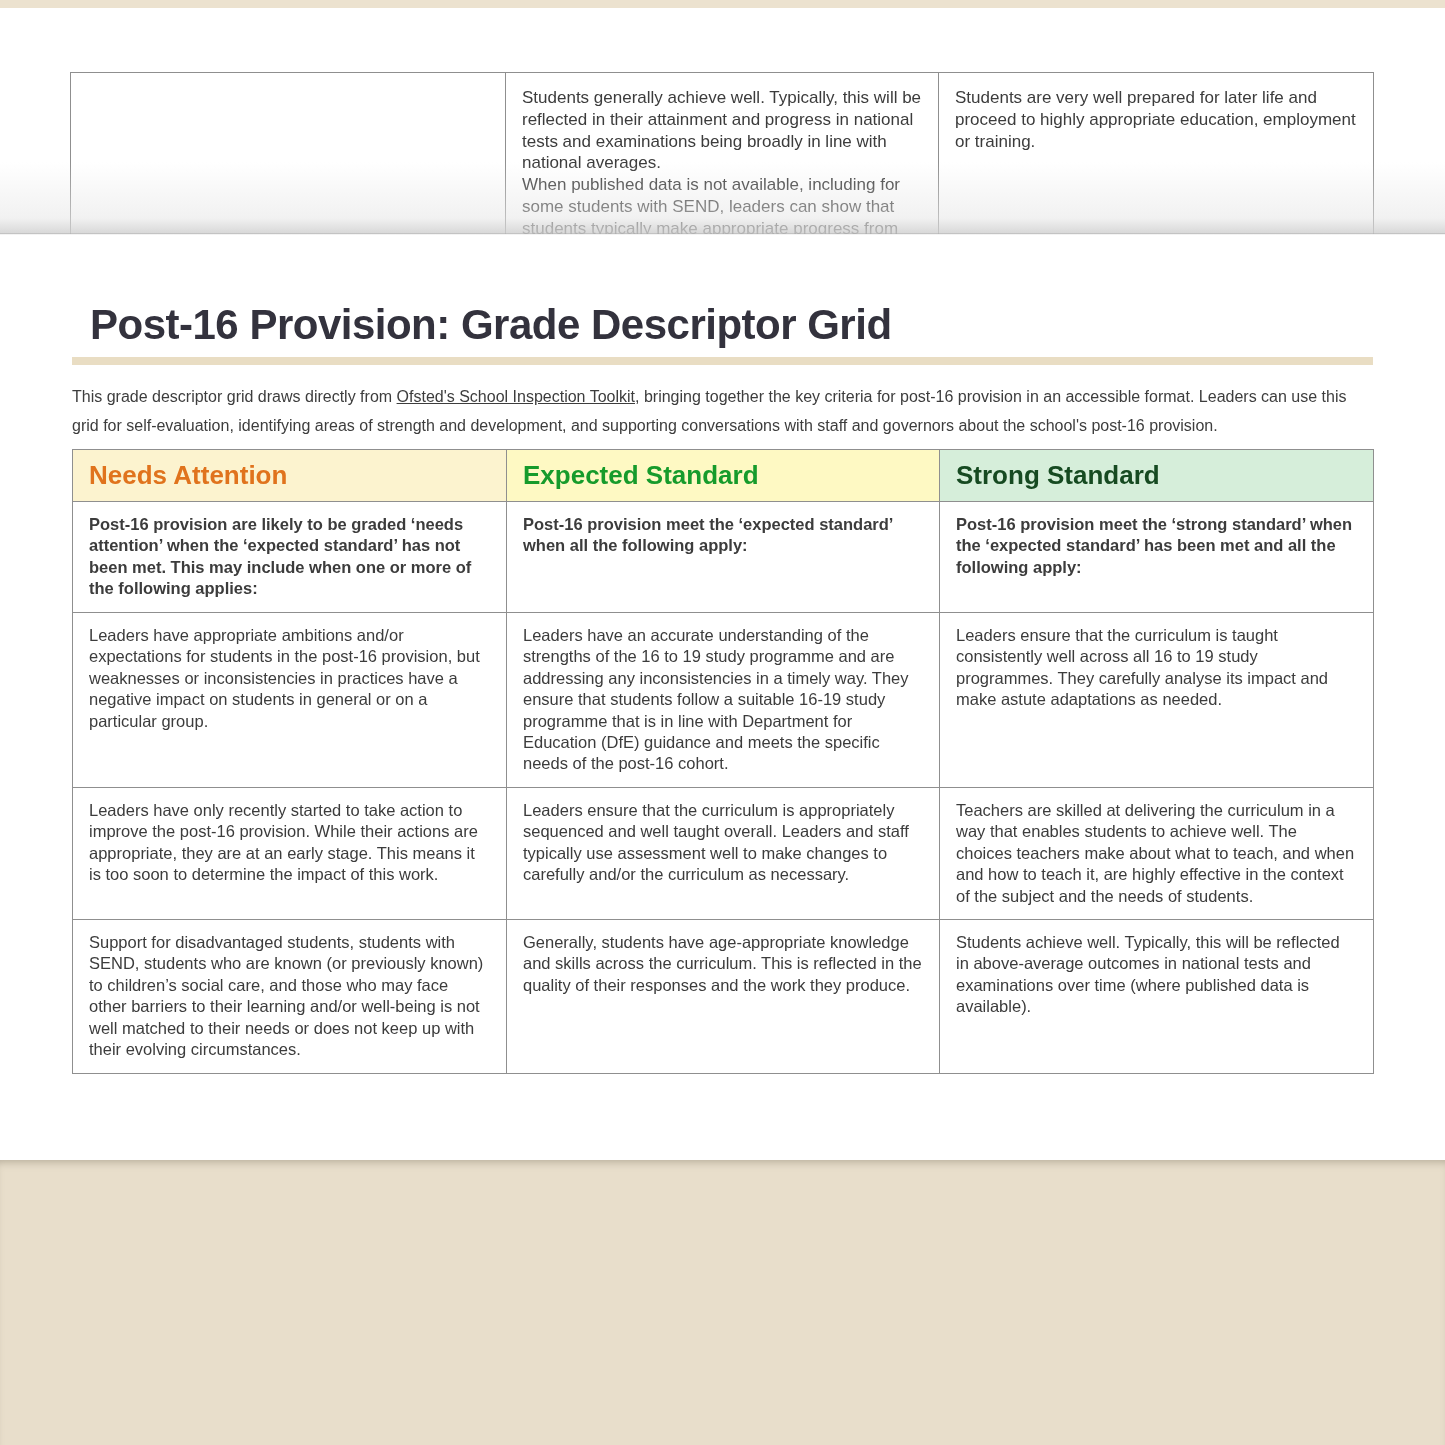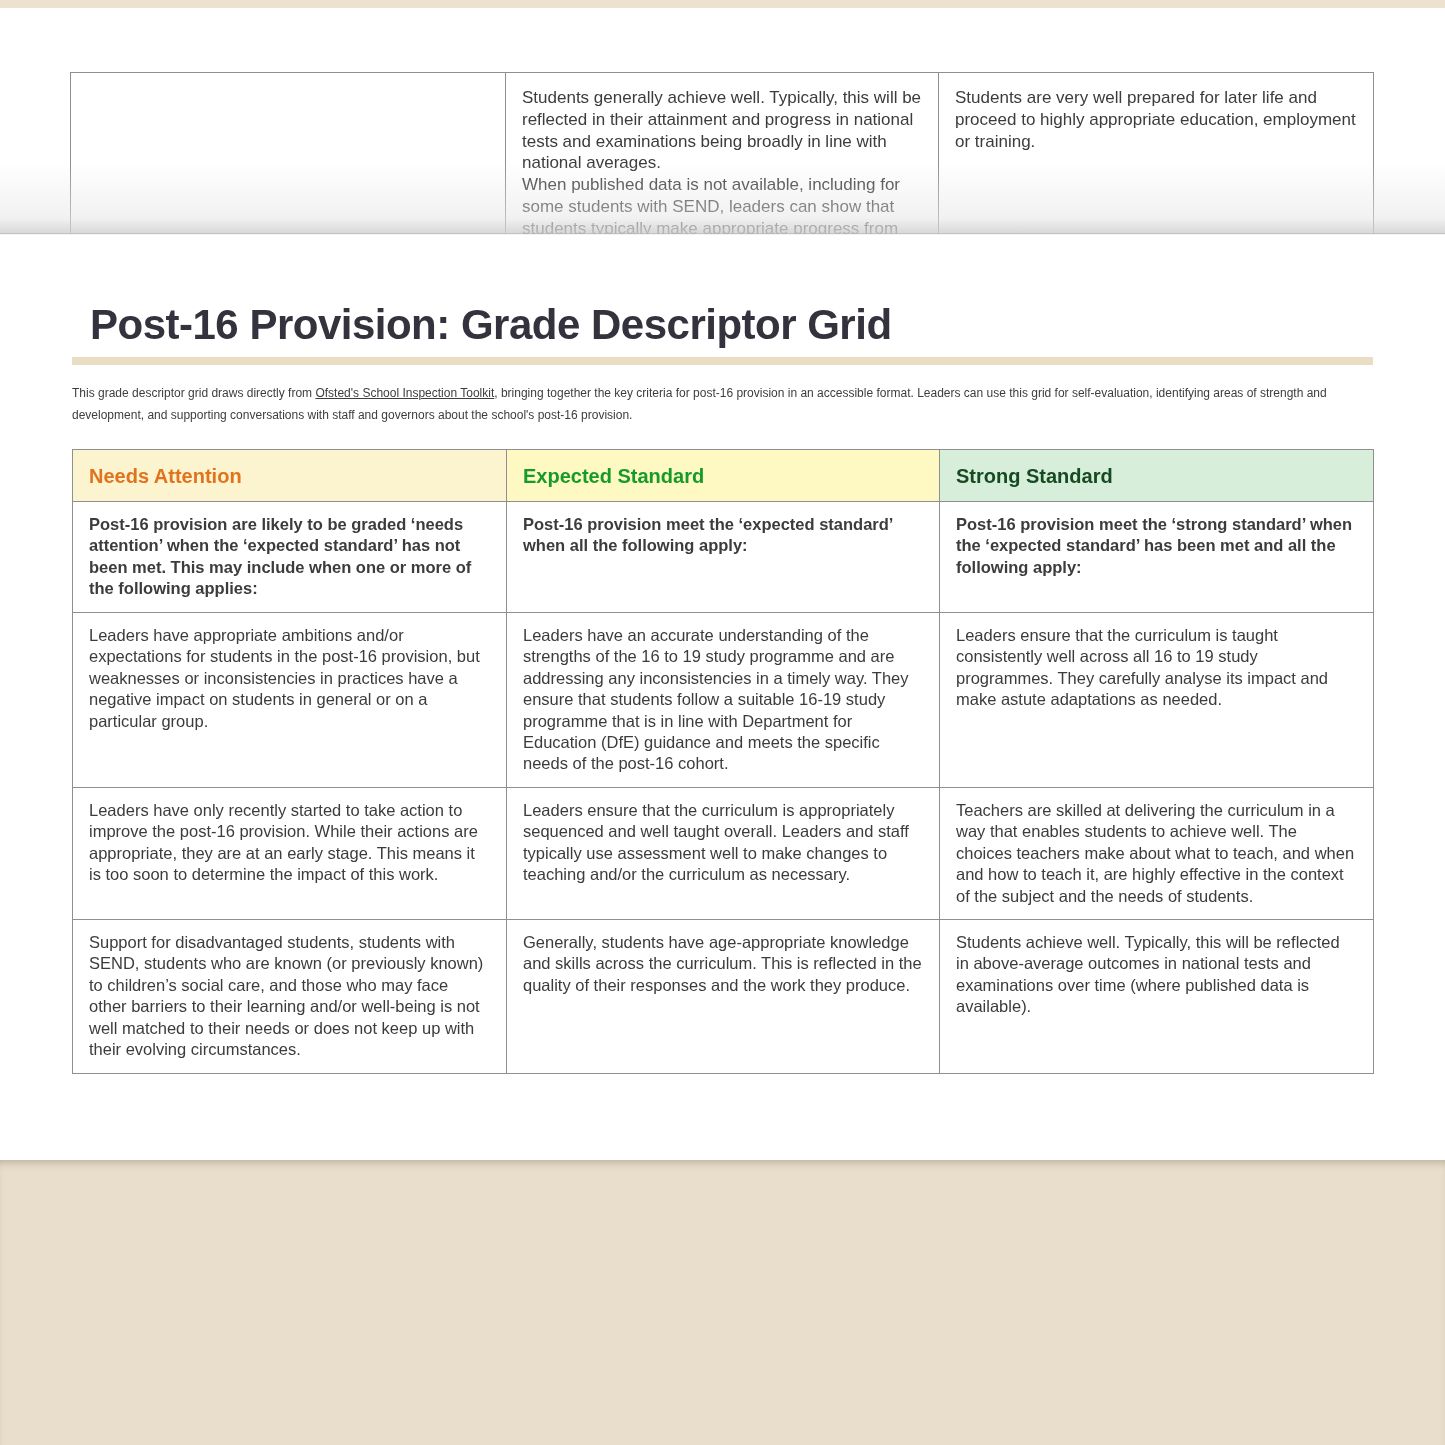--- a/index.html
+++ b/index.html
@@ -31,33 +31,33 @@
 
   
   .page-title {
     position:absolute; left:72px; top:301px; width:1301px;
     font-size:42px; font-weight:bold; color:#33323d; letter-spacing:-0.5px;margin-left:18px;
   }
   .title-rule { position:absolute; left:72px; top:357px; width:1301px; height:8px; background:#e9ddc3; }
 
   .intro {
     position:absolute; left:72px; top:383px; width:1301px;
-    font-size:12px; line-height:1.8; color:#3d3d3d;
+    font-size:16px; line-height:1.8; color:#3d3d3d;
   }
   .intro .link { text-decoration:underline; cursor:pointer; }
 
   .grid-table {
     position:absolute; left:72px; top:449px; width:1301px;
     border-collapse:collapse; table-layout:fixed;
   }
   .grid-table th, .grid-table td {
     border:1px solid #8f8f8f; vertical-align:top; text-align:left;
     padding:12px 16px; font-size:16.5px; line-height:1.3; color:#3c3c3c;
   }
-  .grid-table th { height:52px; font-size:20px; vertical-align:middle; padding-top:0; padding-bottom:0; }
+  .grid-table th { height:52px; font-size:26px; vertical-align:middle; padding-top:0; padding-bottom:0; }
   th.h-needs  { background:#fcf3cf; color:#e0731d; }
   th.h-exp    { background:#fef9c3; color:#169b2b; }
   th.h-strong { background:#d6eeda; color:#164a21; }
   tr.r1 td { height:95px; font-weight:bold; }
   tr.r2 td { height:170px; }
   tr.r3 td { height:122px; }
   tr.r4 td { height:150px;margin-left:23px; }
 
   
   .footer {
@@ -115,21 +115,21 @@
     <td>Post-16 provision meet the ‘expected standard’ when all the following apply:</td>
     <td>Post-16 provision meet the ‘strong standard’ when the ‘expected standard’ has been met and all the following apply:</td>
   </tr>
   <tr class="r2">
     <td>Leaders have appropriate ambitions and/or expectations for students in the post-16 provision, but weaknesses or inconsistencies in practices have a negative impact on students in general or on a particular group.</td>
     <td>Leaders have an accurate understanding of the strengths of the 16 to 19 study programme and are addressing any inconsistencies in a timely way. They ensure that students follow a suitable 16-19 study programme that is in line with Department for Education (DfE) guidance and meets the specific needs of the post-16 cohort.</td>
     <td>Leaders ensure that the curriculum is taught consistently well across all 16 to 19 study programmes. They carefully analyse its impact and make astute adaptations as needed.</td>
   </tr>
   <tr class="r3">
     <td>Leaders have only recently started to take action to improve the post-16 provision. While their actions are appropriate, they are at an early stage. This means it is too soon to determine the impact of this work.</td>
-    <td>Leaders ensure that the curriculum is appropriately sequenced and well taught overall. Leaders and staff typically use assessment well to make changes to teaching and/or the curriculum as necessary.</td>
+    <td>Leaders ensure that the curriculum is appropriately sequenced and well taught overall. Leaders and staff typically use assessment well to make changes to carefully and/or the curriculum as necessary.</td>
     <td>Teachers are skilled at delivering the curriculum in a way that enables students to achieve well. The choices teachers make about what to teach, and when and how to teach it, are highly effective in the context of the subject and the needs of students.</td>
   </tr>
   <tr class="r4">
     <td>Support for disadvantaged students, students with SEND, students who are known (or previously known) to children’s social care, and those who may face other barriers to their learning and/or well-being is not well matched to their needs or does not keep up with their evolving circumstances.</td>
     <td>Generally, students have age-appropriate knowledge and skills across the curriculum. This is reflected in the quality of their responses and the work they produce.</td>
     <td>Students achieve well. Typically, this will be reflected in above-average outcomes in national tests and examinations over time (where published data is available).</td>
   </tr>
 </tbody>
   </table>
 

